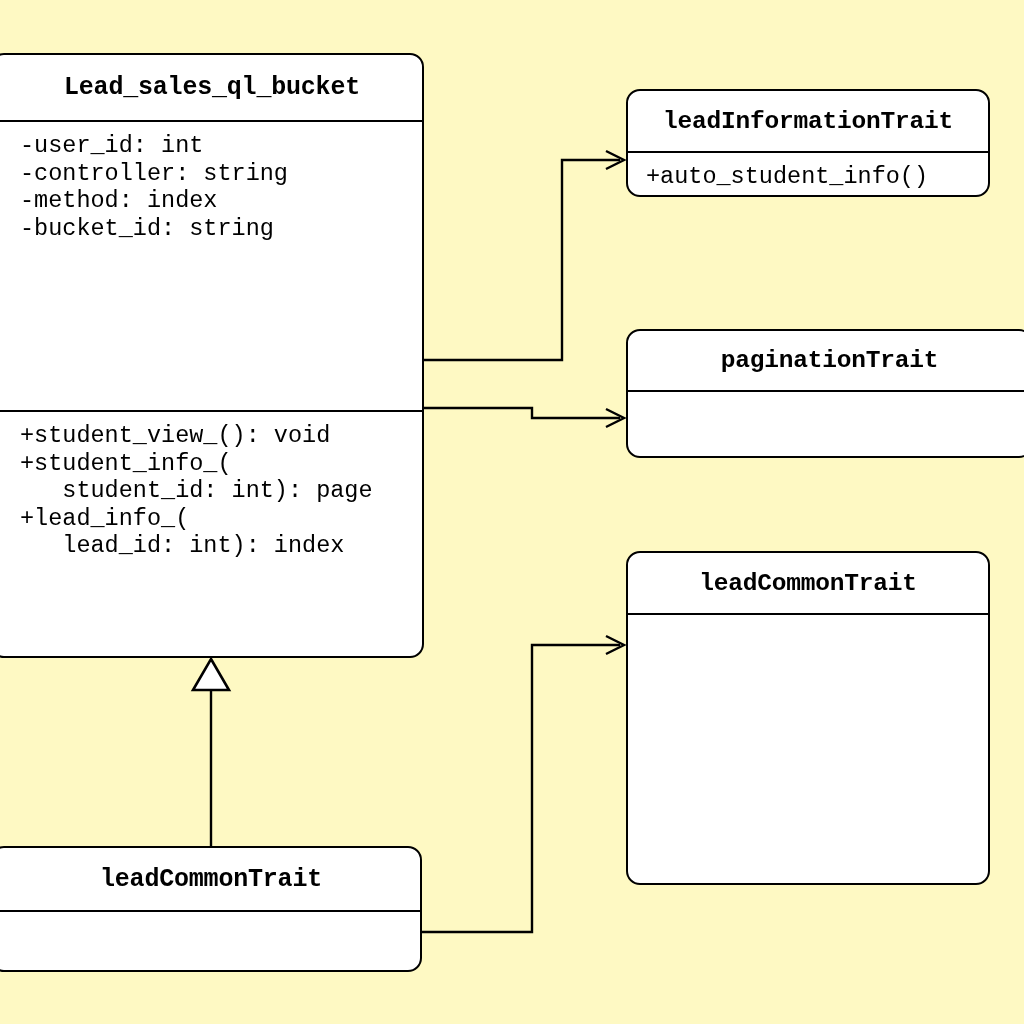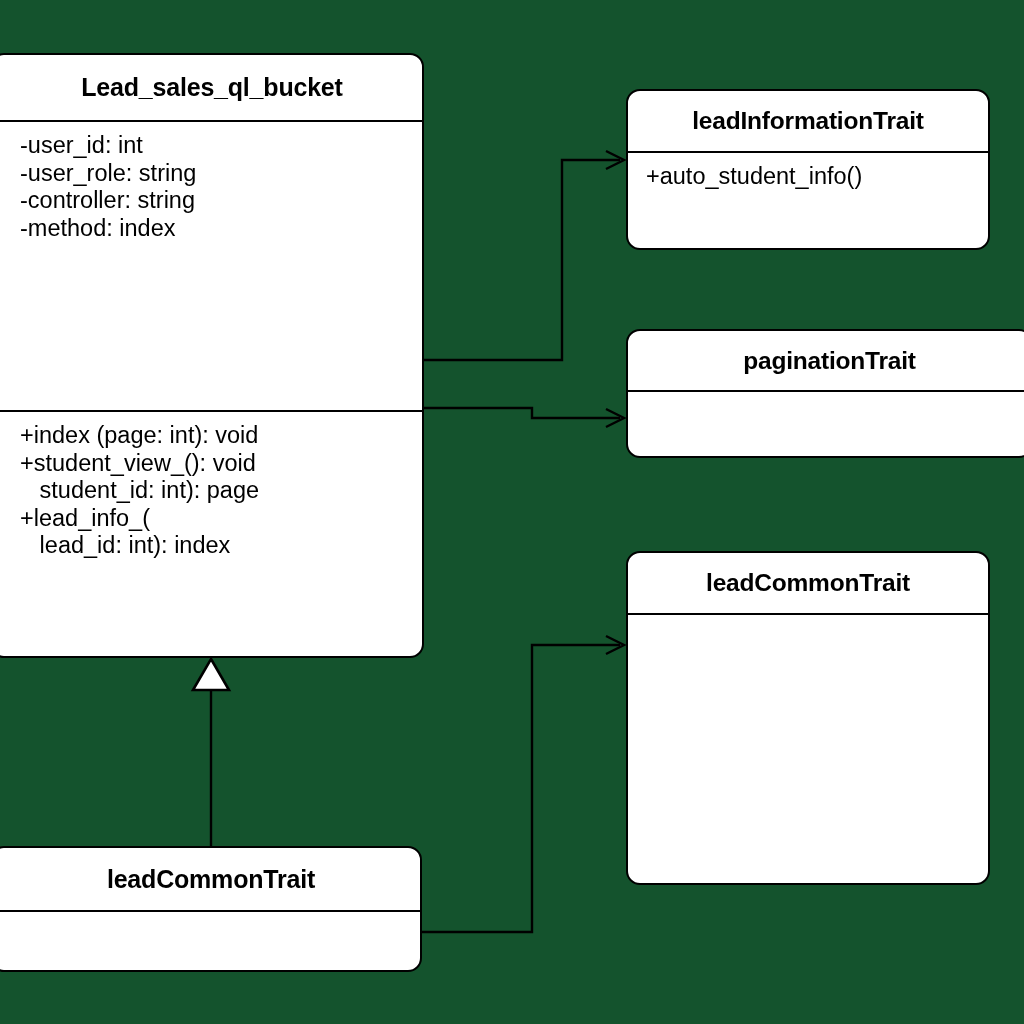--- a/index.html
+++ b/index.html
@@ -4,23 +4,23 @@
 <style>
   html, body {
     margin: 0;
     padding: 0;
     background: #f5f5f5;
   }
   #canvas {
     position: relative;
     width: 1024px;
     height: 1024px;
-    background: #14532d;
+    background: #fef9c3;
     overflow: hidden;
-    font-family: Liberation Sans, sans-serif;
+    font-family: Liberation Mono, monospace;
     -webkit-font-smoothing: antialiased;
   }
 
   
   .uml-class {
     position: absolute;
     box-sizing: border-box;
     background: #ffffff;
     border: 2.5px solid #000000;
     border-radius: 14px;
@@ -73,21 +73,21 @@
     height: 126px;
     font-size: 23px;
   }
   #class-bottomleft .uml-title { height: 64px; font-size: 25px; padding-left: 10px;}
 
   
   #class-leadinfo {
     left: 626px;
     top: 89px;
     width: 364px;
-    height: 161px;
+    height: 108px;
     font-size: 23.5px;
   }
   #class-leadinfo .uml-title { height: 62px; font-size: 24.5px; }
 
   #class-pagination {
     left: 626px;
     top: 329px;
     width: 407px;
     height: 129px;
     font-size: 23.5px;
@@ -146,27 +146,27 @@
     <polyline class="arrowhead" points="606,636 624,645 606,654"></polyline>
 
     <line x1="211" y1="846" x2="211" y2="688"></line>
     <polygon class="hold-tri hollow-tri" points="211,659 229,690 193,690"></polygon>
   </svg>
 
   <div class="uml-class" id="class-main">
     <div class="uml-title">Lead_sales_ql_bucket</div>
     <div class="uml-compartment attrs">
       <div class="uml-line">-user_id: int</div>
-      <div class="uml-line">-user_role: string</div>
       <div class="uml-line">-controller: string</div>
       <div class="uml-line">-method: index</div>
+      <div class="uml-line">-bucket_id: string</div>
     </div>
     <div class="uml-compartment ops">
-      <div class="uml-line">+index (page: int): void</div>
       <div class="uml-line">+student_view_(): void</div>
+      <div class="uml-line">+student_info_(</div>
       <div class="uml-line">   student_id: int): page</div>
       <div class="uml-line">+lead_info_(</div>
       <div class="uml-line">   lead_id: int): index</div>
     </div>
   </div>
 
   <div class="uml-class" id="class-bottomleft">
     <div class="uml-title">leadCommonTrait</div>
     <div class="uml-compartment"></div>
   </div>

